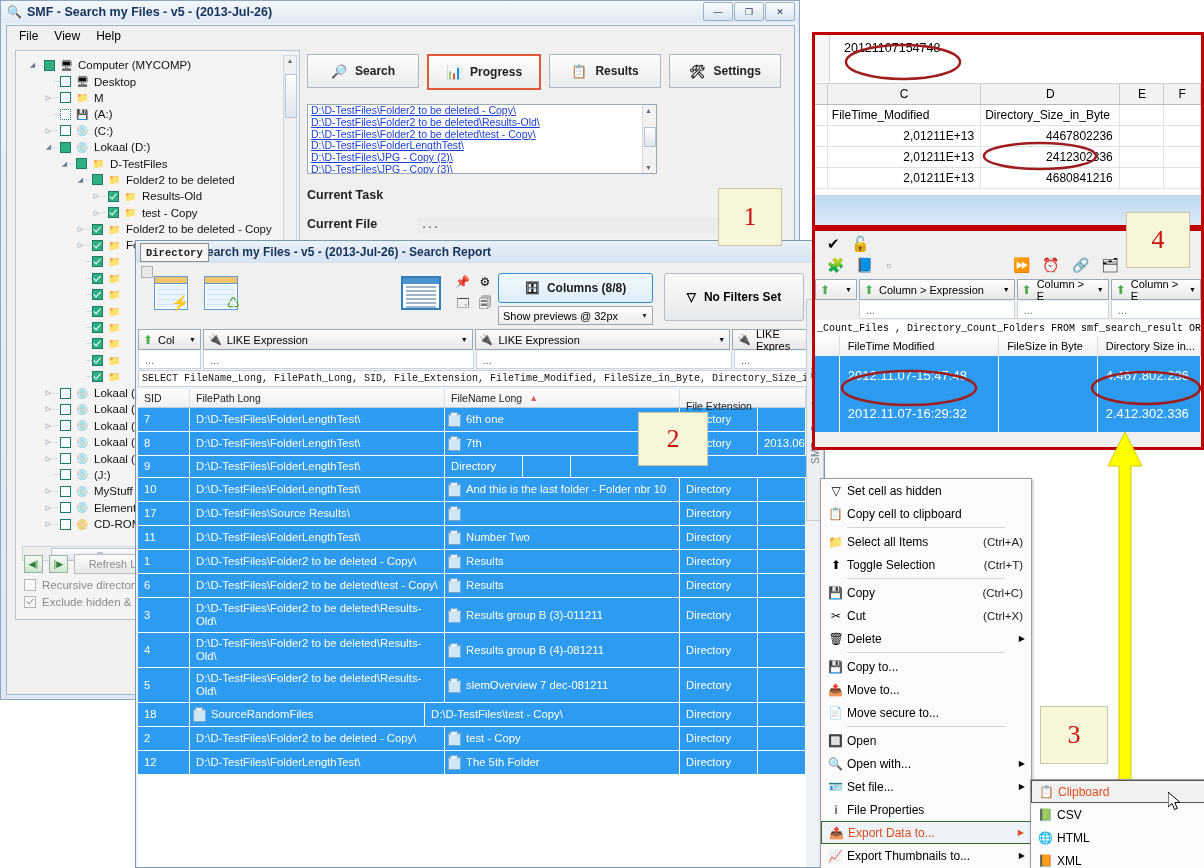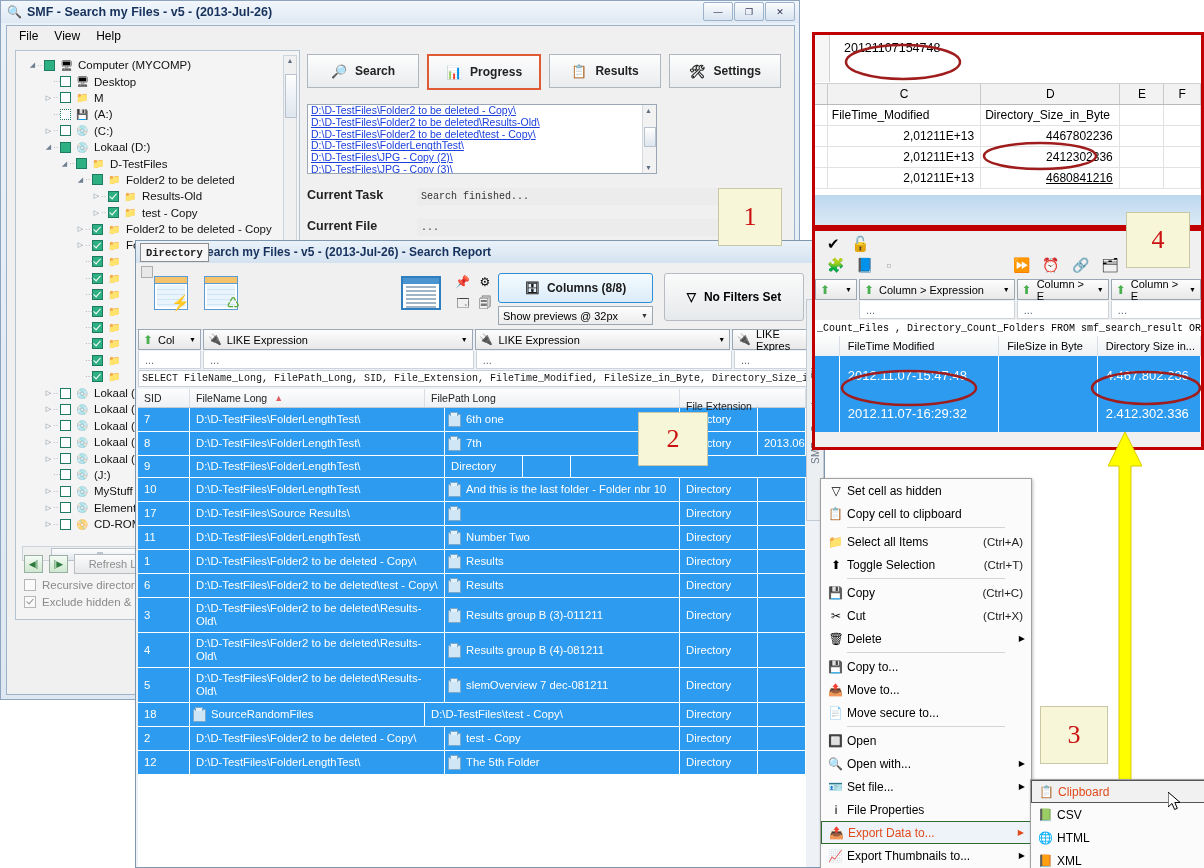--- a/index.html
+++ b/index.html
@@ -489,21 +489,20 @@
             <div class="line">D:\D-TestFiles\Folder2 to be deleted\Results-Old\</div>
             <div class="line">D:\D-TestFiles\Folder2 to be deleted\test - Copy\</div>
             <div class="line">D:\D-TestFiles\FolderLengthTest\</div>
             <div class="line">D:\D-TestFiles\JPG - Copy (2)\</div>
             <div class="line">D:\D-TestFiles\JPG - Copy (3)\</div>
           </div>
       </div>
 
       <div class="lblrow">
         <div class="flabel">Current Task</div>
-        <div class="valbox">Search finished...</div>
       </div>
       <div class="lblrow">
         <div class="flabel">Current File</div>
         <div class="valbox">...</div>
       </div>
     </div>
   </div>
 </div>
 
 <div id="report-window">
@@ -591,22 +590,22 @@
       <div class="dotcell" style="width: 65px;">...</div>
       <div class="dotcell" style="width: 280px;">...</div>
       <div class="dotcell" style="width: 265px;">...</div>
       <div class="dotcell" style="width: 95px;">...</div>
     </div>
   <div id="sqlrow">SELECT FileName_Long, FilePath_Long, SID, File_Extension, FileTime_Modified, FileSize_in_Byte, Directory_Size_in_Byte, Directory_Count</div>
 
   <div id="grid">
     <div class="ghead">
         <div style="width: 52px;">SID</div>
+        <div style="width: 255px;">FilePath Long</div>
         <div style="width: 235px;">FileName Long<span style="color: rgb(224, 96, 96); margin-left: 7px; font-size: 9px;">▲</span></div>
-        <div style="width: 255px;">FilePath Long</div>
         <div style="width: 78px; margin-top: 16px;">File Extension</div>
         <div style="width: 48px;"></div>
       </div>
     <div id="grid-body">
         <div class="grow">
           <div class="c" style="width: 52px;">7</div>
           <div class="c" style="width: 255px;">D:\D-TestFiles\FolderLengthTest\</div>
           <div class="c name" style="width: 235px;">
             <span class="folder-ico"></span>
             <span>6th one</span>
@@ -777,21 +776,21 @@
       <div class="erow">
         <div style="width: 14px;"></div>
         <div class="r" style="width: 168px;">2,01211E+13</div>
         <div class="r" style="width: 152px;">2412302336</div>
         <div class="r" style="width: 48px;"></div>
         <div class="r" style="width: 40px;"></div>
       </div>
       <div class="erow">
         <div style="width: 14px;"></div>
         <div class="r" style="width: 168px;">2,01211E+13</div>
-        <div class="r" style="width: 152px; text-decoration: underline;">4680841216</div>
+        <div class="r" style="width: 152px;">4680841216</div>
         <div class="r" style="width: 48px;"></div>
         <div class="r" style="width: 40px;"></div>
       </div>
     </div>
   <div class="selband"></div>
 </div>
 
 <div id="redlower">
   <div class="ictop">
     <span>✔</span>

